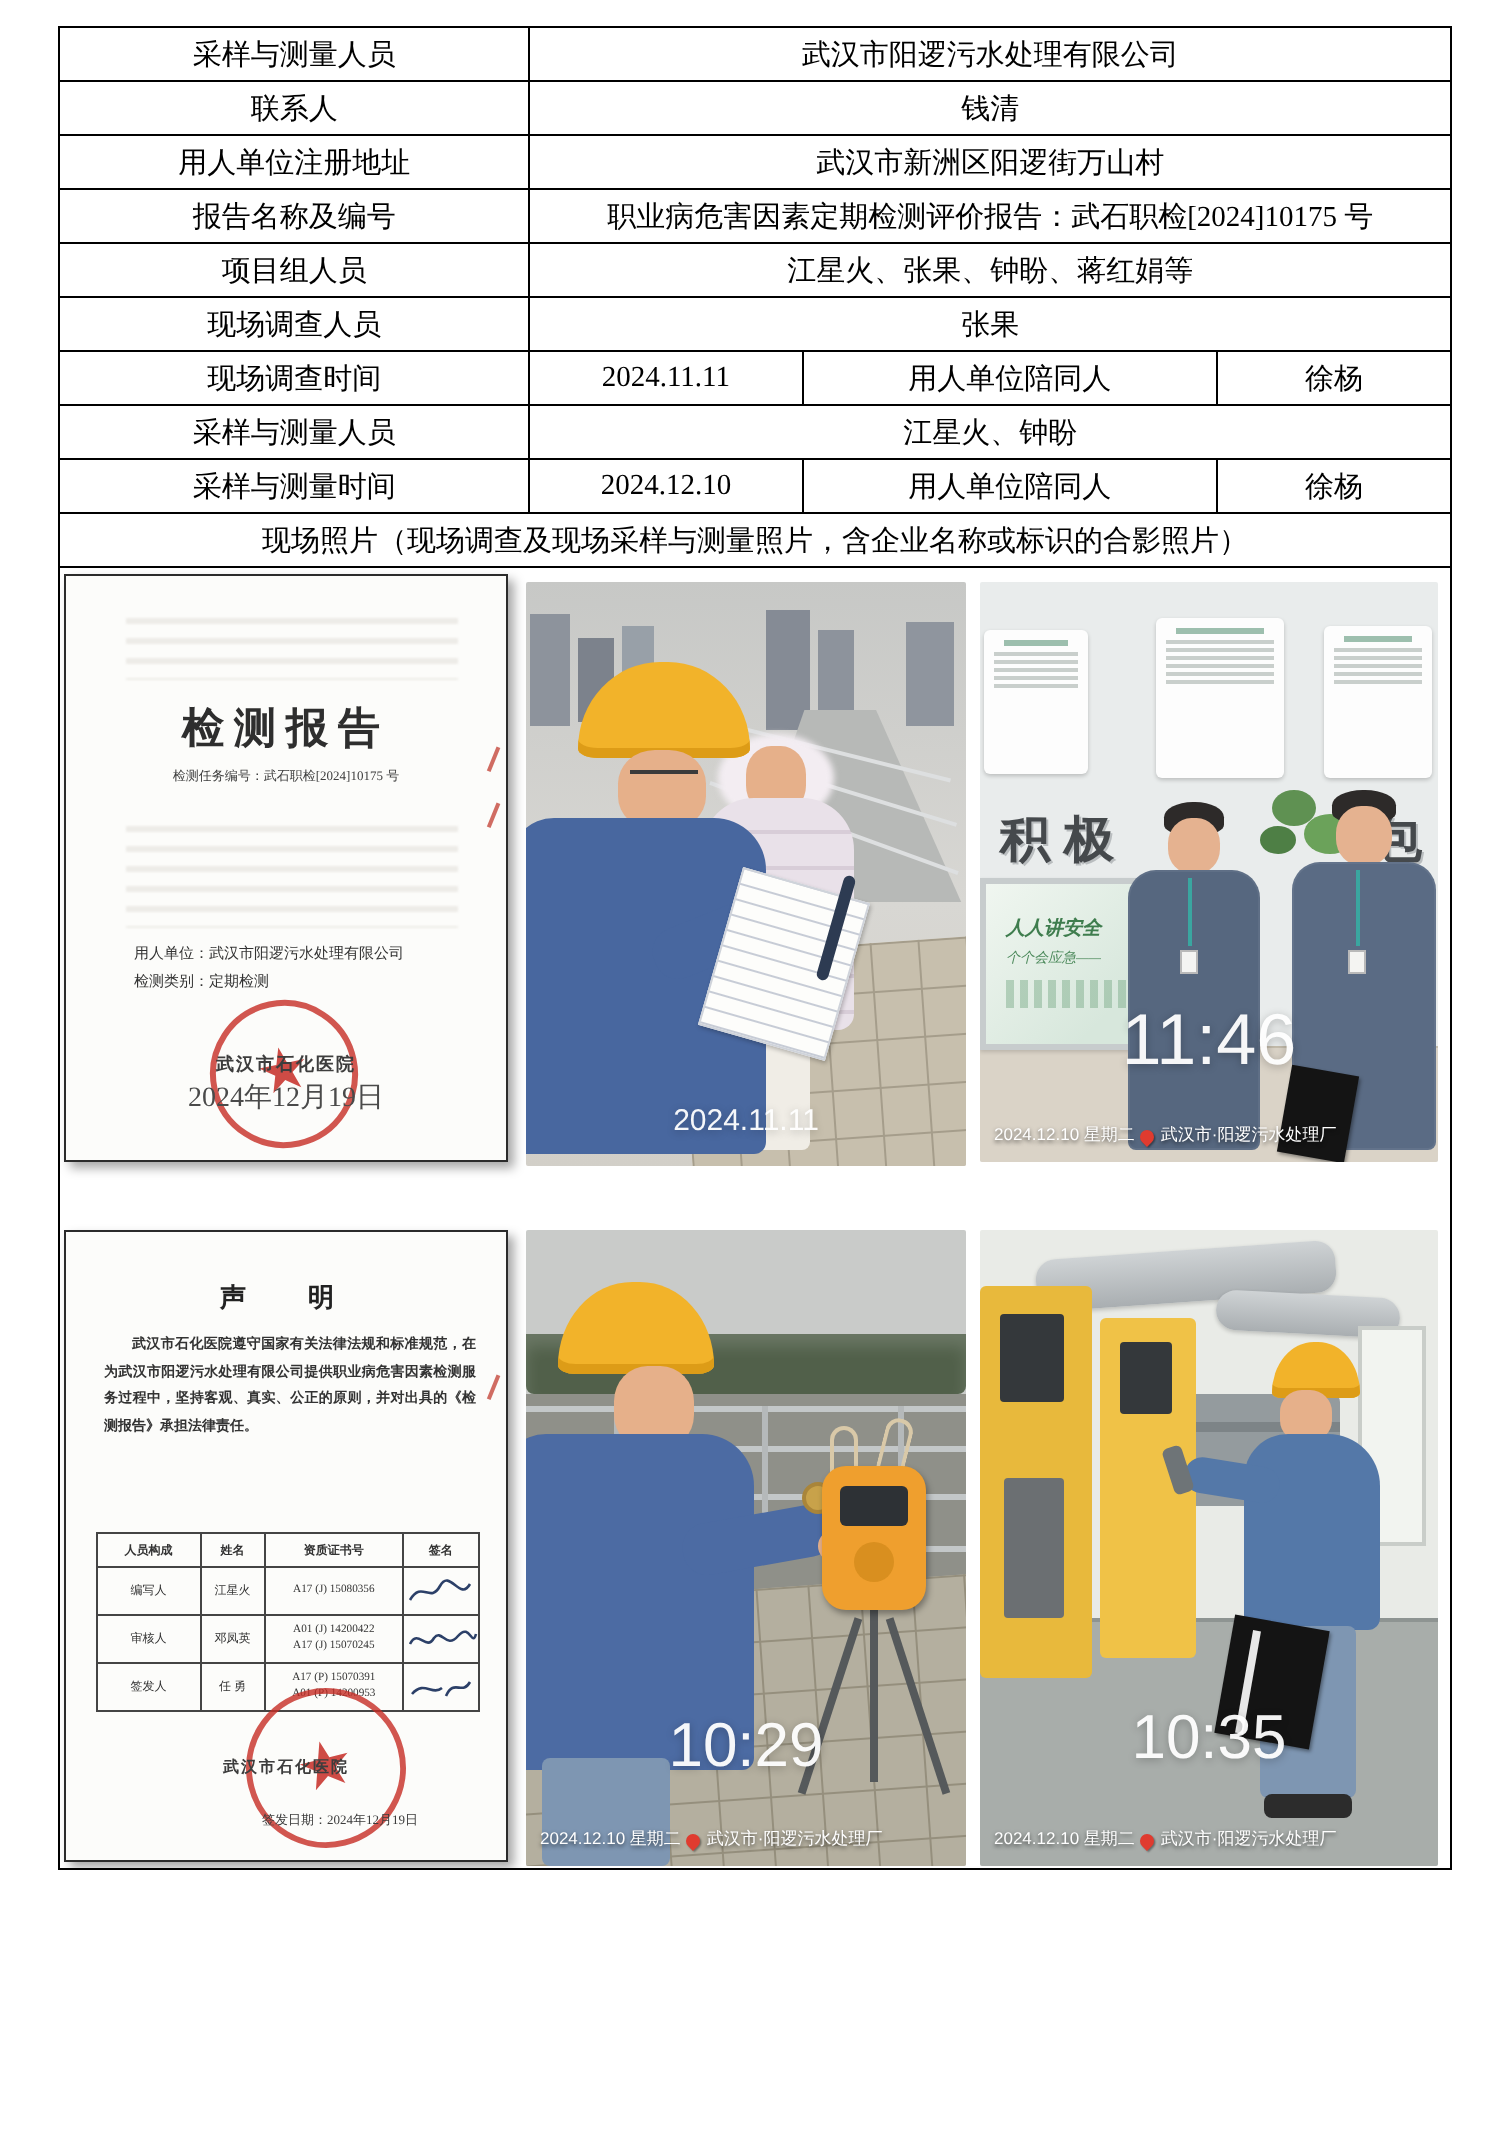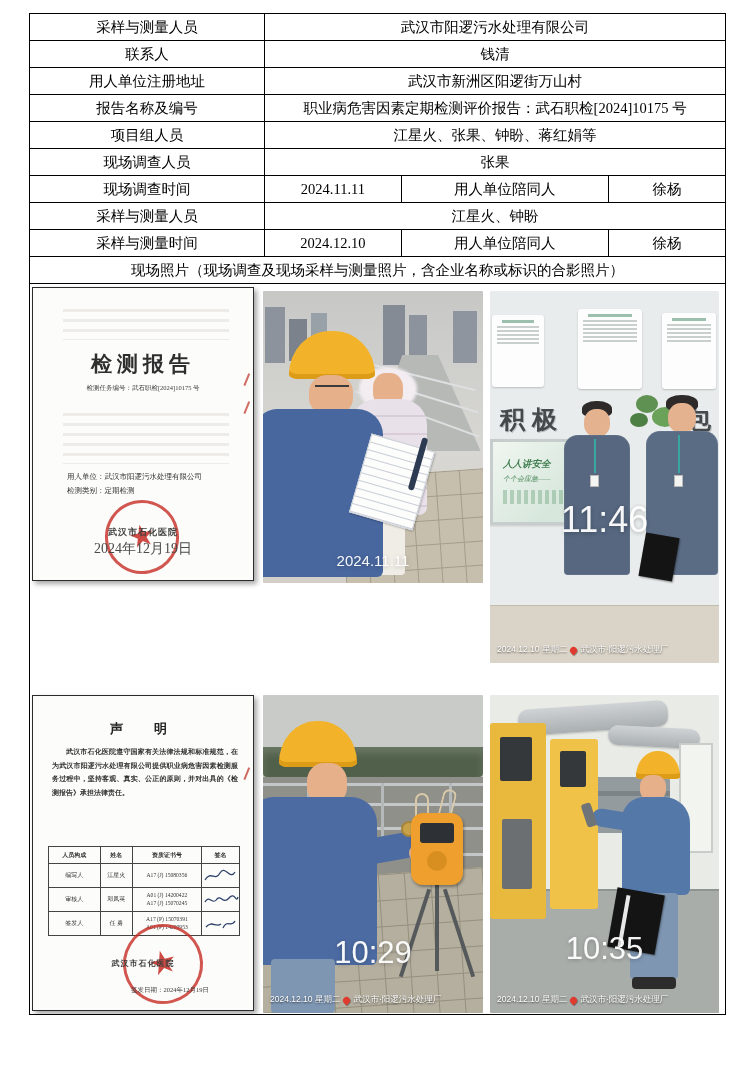--- a/index.html
+++ b/index.html
@@ -49,21 +49,21 @@
   table.sig-table { position:absolute; top:150px; left:15px; width:192px; border-collapse:collapse; table-layout:fixed; }
   table.sig-table td { border:1px solid #444; font-size:6px; text-align:center; vertical-align:middle; padding:1px; color:#333; height:24px; overflow:hidden; }
   table.sig-table tr.hd td { height:17px; font-weight:700; }
   .cert { display:block; font-size:5.6px; line-height:1.35; letter-spacing:0; }
   .sig-svg { display:block; margin:0 auto; }
   .doc-d-issue { position:absolute; top:290px; left:98px; font-size:6.5px; color:#3c3c3c; }
 
   
   .scene { position:relative; overflow:hidden; border-radius:1px; }
   .scene-b { width:220px; height:292px; margin-top:6px; background:linear-gradient(#c7c8c6,#d8d7d3 55%,#d2cfc8); }
-  .scene-c { width:229px; height:372px; margin-top:6px; background:#e9ecec; }
+  .scene-c { width:229px; height:290px; margin-top:6px; background:#e9ecec; }
   .scene-e { width:220px; height:318px; background:#c9cbc9; }
   .scene-f { width:229px; height:318px; background:#e9ebe7; }
   .wm-time { position:absolute; left:0; right:0; text-align:center; color:rgba(255,255,255,.95);
     font-family:"Liberation Sans","DejaVu Sans",sans-serif; font-weight:400;
     text-shadow:0 1px 4px rgba(0,0,0,.25); z-index:6; }
   .cap { position:absolute; bottom:7px; left:7px; right:4px; display:flex; align-items:center; gap:3px;
     color:#fff; font-size:8.5px; font-family:"Liberation Sans","DejaVu Sans",sans-serif;
     text-shadow:0 1px 2px rgba(0,0,0,.65); z-index:6; white-space:nowrap; }
   .pin { width:7px; height:7px; background:#e03b2f; border-radius:50% 50% 50% 0;
     transform:rotate(-45deg); flex:0 0 auto; box-shadow:0 1px 1px rgba(0,0,0,.4); }

